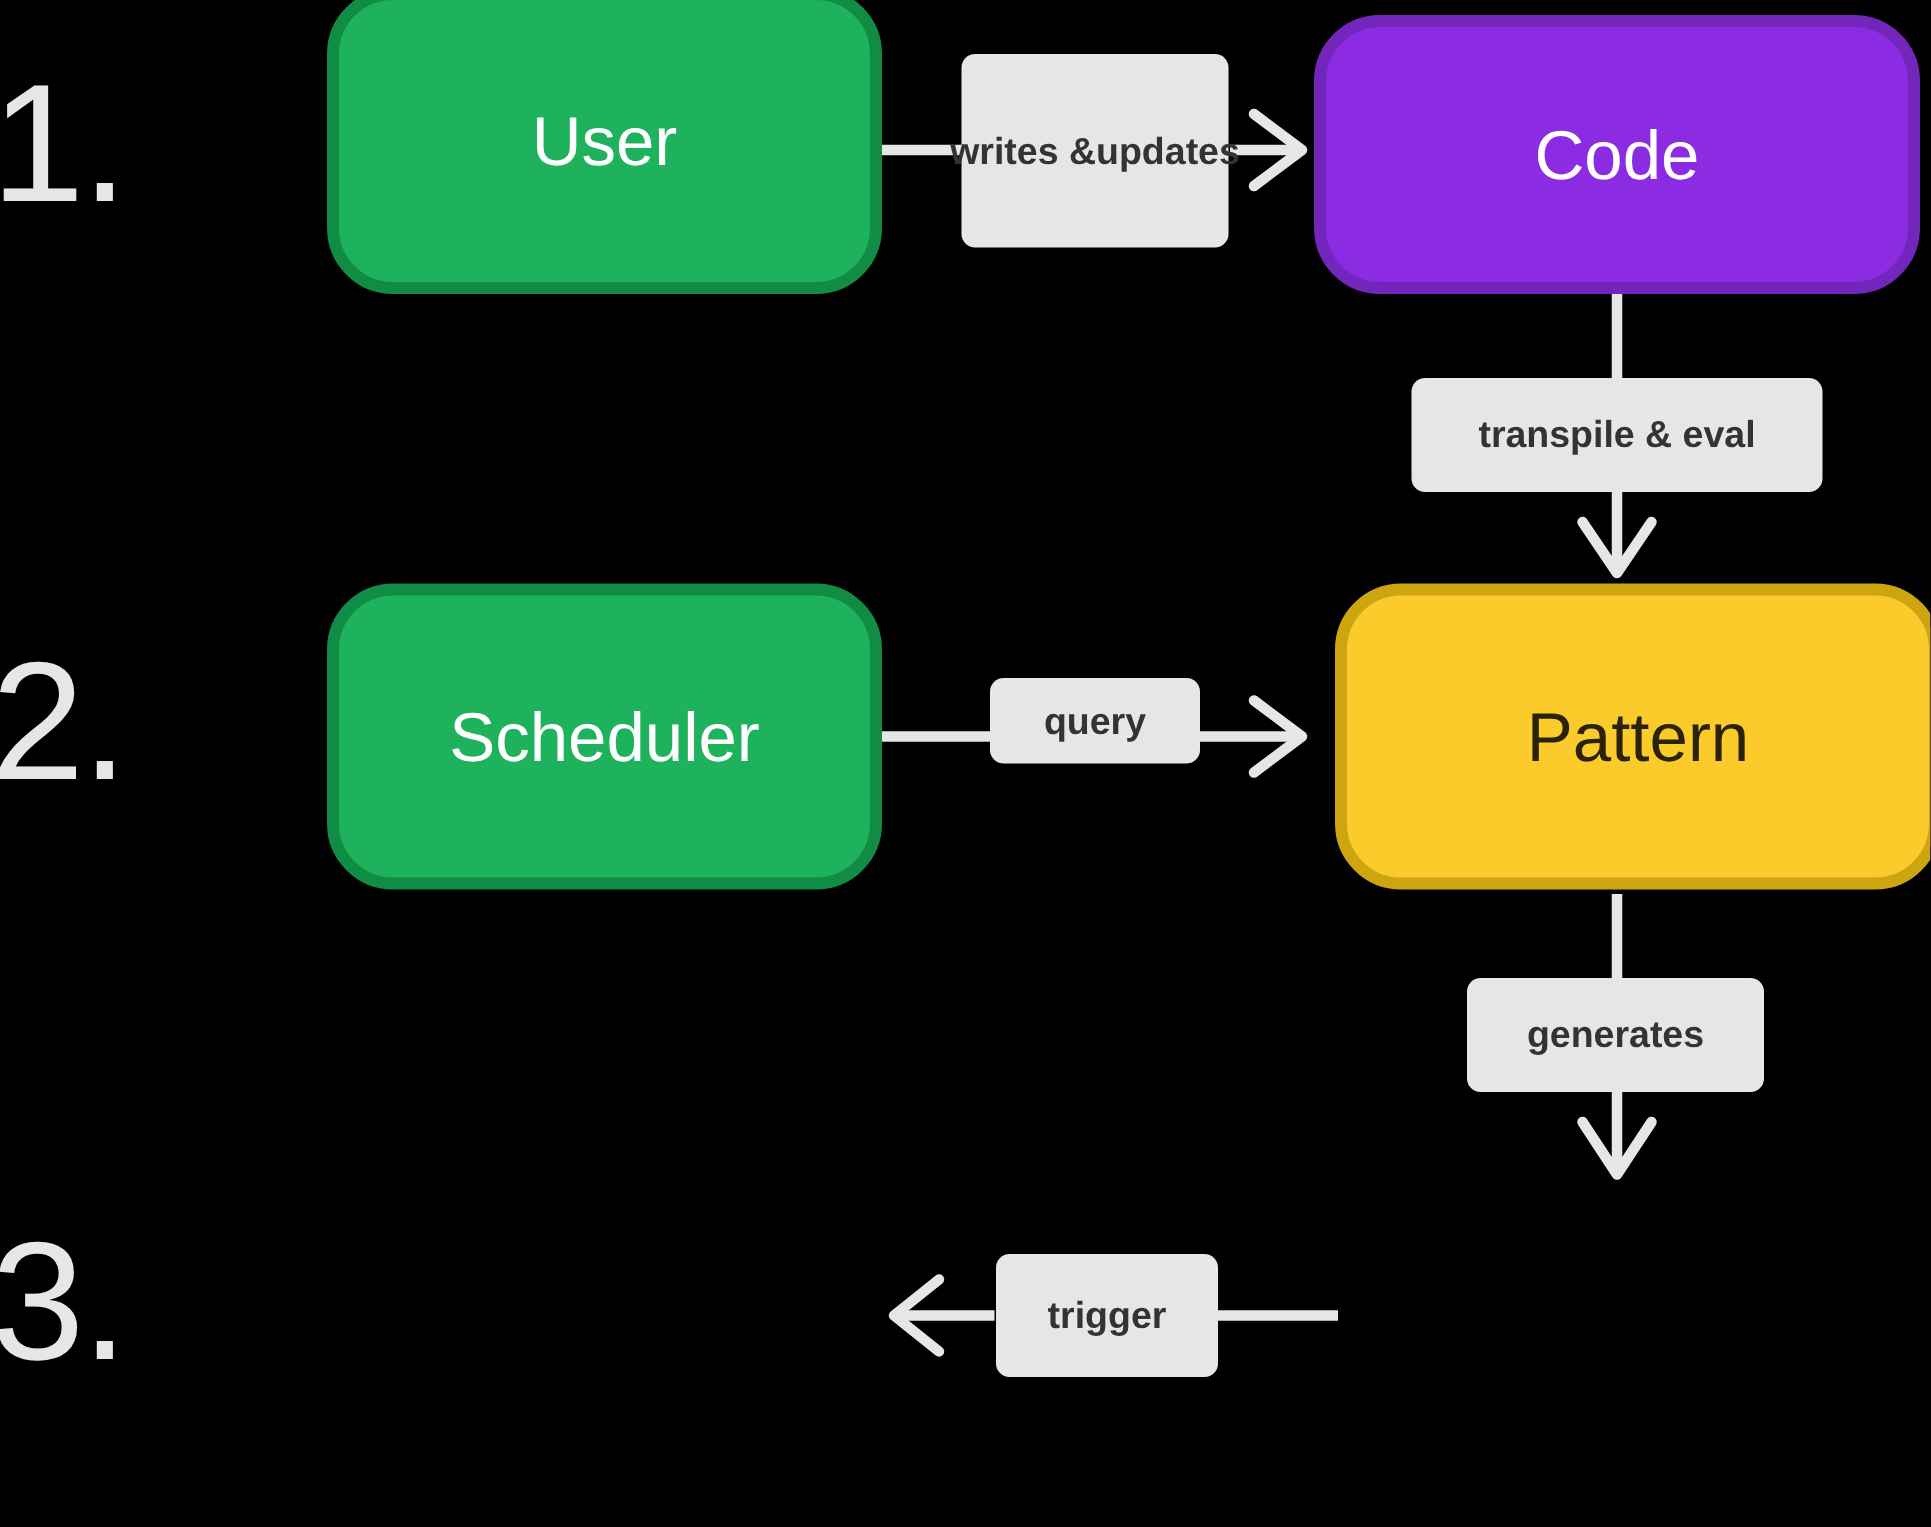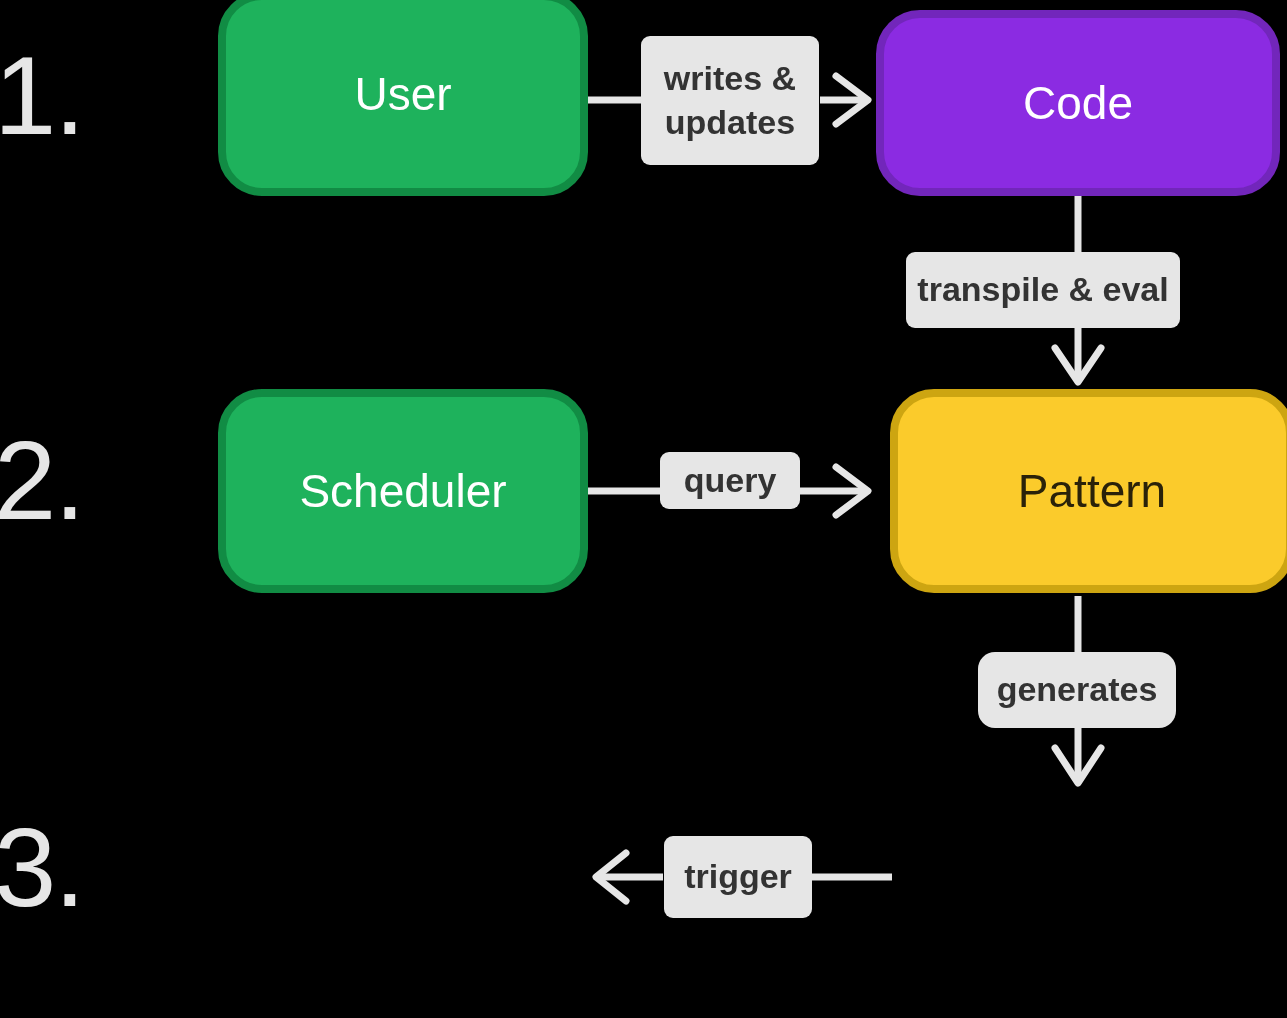--- a/index.html
+++ b/index.html
@@ -81,24 +81,24 @@
     font-size: 46px;
   }
 
   
   .edge-label {
     position: absolute;
     box-sizing: border-box;
     background: #e6e6e6;
     color: #333333;
     border-radius: 9px;
-    font-size: 34px;
+    font-size: 25px;
     font-weight: bold;
     display: flex;
-    flex-direction: column;
+    flex-direction: row;
     align-items: center;
     justify-content: center;
     line-height: 1.28;
     padding: 6px 14px;
     white-space: nowrap;
   }
 
   
   #edges {
     position: absolute;
@@ -149,29 +149,29 @@
 
   <div class="node yellow" style="left:876px; top:389px; width:404px; height:204px;margin-left:14px;">Pattern</div>
 
 
 
   <div class="edge-label" style="left:641px; top:36px; width:178px; height:129px;">
     <span>writes &amp;</span>
     <span>updates</span>
   </div>
 
-  <div class="edge-label" style="left:906px; top:252px; width:274px; height:76px;">
+  <div class="edge-label" style="left:941px; top:252px; width:274px; height:76px;">
     <span>transpile &amp; eval</span>
   </div>
 
   <div class="edge-label" style="left:660px; top:452px; width:140px; height:57px;">
     <span>query</span>
   </div>
 
-  <div class="edge-label" style="left:978px; top:652px; width:198px; height:76px;border-radius:17px;">
+  <div class="edge-label" style="left:978px; top:652px; width:198px; height:76px;">
     <span>generates</span>
   </div>
 
   <div class="edge-label" style="left:664px; top:836px; width:148px; height:82px;">
     <span>trigger</span>
   </div>
 
 </div>
 
 </body></html>

